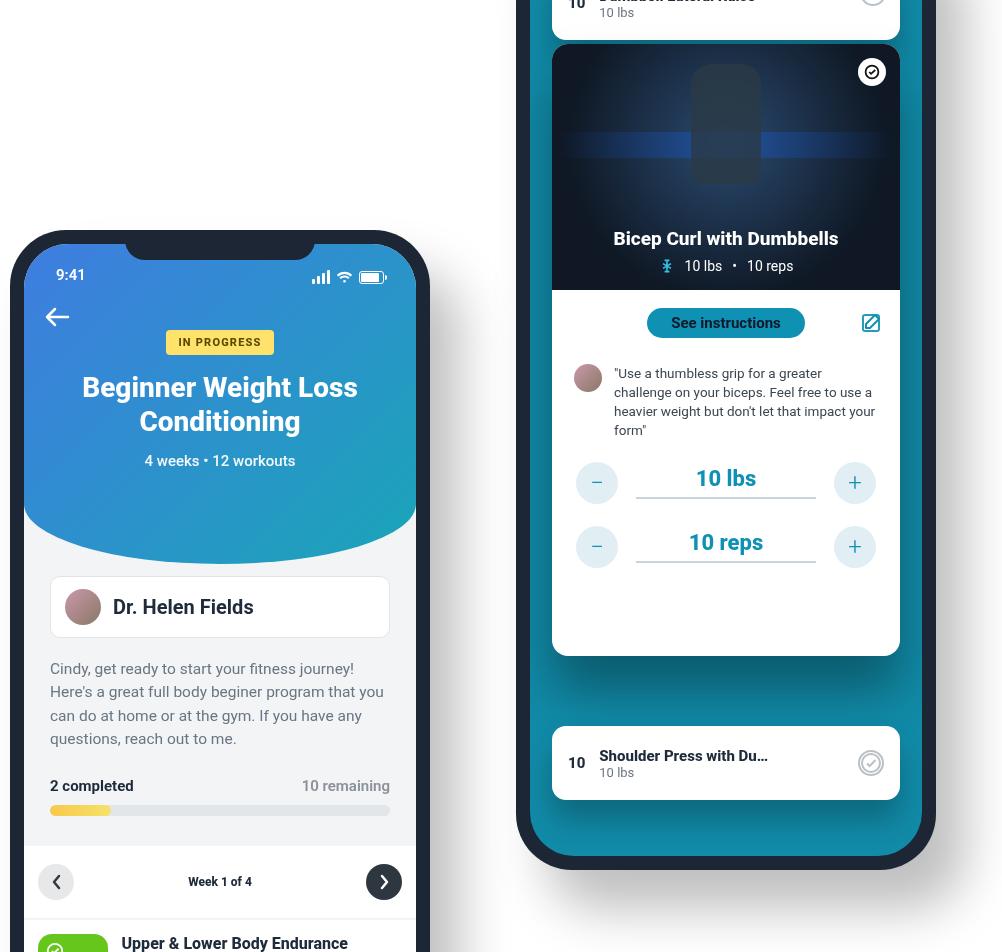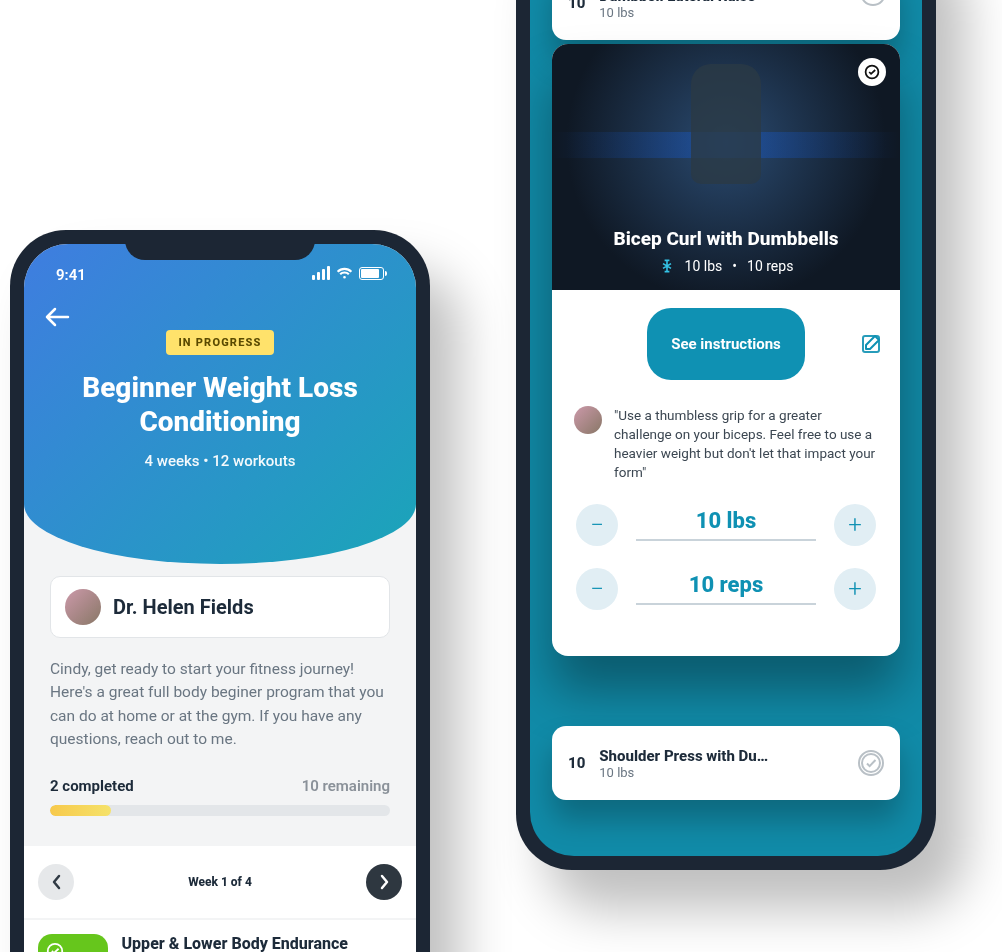--- a/index.html
+++ b/index.html
@@ -6,21 +6,21 @@
   body{width:1002px;height:952px;background:transparent;position:relative;overflow:hidden;}
   
   .phone{position:absolute;width:420px;background:#1c2634;border-radius:56px;padding:14px;box-shadow:30px 40px 50px rgba(0,0,0,.25);}
   .phone.left{left:10px;top:230px;height:860px;}
   .phone.right{left:516px;top:-90px;height:960px;}
   .screen{width:100%;height:100%;border-radius:44px;overflow:hidden;position:relative;}
   .notch{position:absolute;top:0;left:50%;transform:translateX(-50%);width:190px;height:30px;background:#1c2634;border-radius:0 0 20px 20px;z-index:50;}
   
   .ls{background:#f3f4f5;}
   .hero{height:320px;background:linear-gradient(135deg,#3f7de0 0%,#1aa5b8 100%);border-radius:0 0 50% 50%/0 0 60px 60px;padding:22px 20px 0;color:#fff;text-align:center;position:relative;}
-  .sbar{display:flex;justify-content:space-between;align-items:flex-start;font-size:15px;font-weight:600;padding:0 12px;}
+  .sbar{display:flex;justify-content:space-between;align-items:flex-end;font-size:15px;font-weight:600;padding:0 12px;}
   .sbar .sicons{display:flex;gap:6px;align-items:center;}
   .sig{display:inline-flex;gap:2px;align-items:flex-end;}
   .sig span{width:3px;background:#fff;border-radius:1px;}
   .sig span:nth-child(1){height:5px}.sig span:nth-child(2){height:8px}.sig span:nth-child(3){height:11px}.sig span:nth-child(4){height:14px}
   .wifi{width:17px;height:13px;}
   .batt{width:25px;height:13px;border:1.5px solid #fff;border-radius:3px;position:relative;}
   .batt:after{content:"";position:absolute;right:-4px;top:3px;width:2px;height:5px;background:#fff;border-radius:0 2px 2px 0;}
   .batt:before{content:"";position:absolute;left:1px;top:1px;bottom:1px;width:18px;background:#fff;border-radius:1px;}
   .back{position:absolute;left:20px;top:62px;color:#fff;}
   .tag{display:inline-block;background:#ffe26b;color:#5a4a00;font-size:11px;font-weight:800;letter-spacing:1.2px;padding:6px 12px;border-radius:4px;margin-top:46px;}
@@ -54,21 +54,21 @@
   
   .card{position:absolute;top:120px;left:22px;right:22px;bottom:200px;background:#fff;border-radius:16px;overflow:hidden;box-shadow:0 35px 50px rgba(0,0,0,.35);}
   .vthumb{height:246px;background:radial-gradient(circle at 50% 40%,#2a4a70 0%,#0f1824 70%);position:relative;display:flex;flex-direction:column;align-items:center;justify-content:flex-end;color:#fff;padding-bottom:16px;}
   .vthumb .person{position:absolute;top:20px;left:50%;transform:translateX(-50%);width:70px;height:120px;background:#2b3945;border-radius:20px 20px 10px 10px;opacity:.8;}
   .vthumb .blu{position:absolute;left:0;right:0;top:88px;height:26px;background:linear-gradient(90deg,transparent,#1166ff55,transparent);}
   .vcheck{position:absolute;top:14px;right:14px;width:28px;height:28px;border-radius:50%;background:#fff;display:flex;align-items:center;justify-content:center;}
   .ename{font-weight:800;font-size:19px;z-index:2;}
   .emeta{font-size:14px;margin-top:8px;display:flex;align-items:center;gap:10px;z-index:2;}
   .link{width:16px;height:16px;}
   .instr-row{display:flex;align-items:center;justify-content:center;padding:18px 12px;position:relative;}
-  .pill{background:#0f91b3;color:#ffffff;font-weight:700;font-size:15px;padding:27px 24px;border-radius:24px;}
+  .pill{background:#0f91b3;color:#0f172a;font-weight:700;font-size:15px;padding:6px 24px;border-radius:24px;}
   .editic{position:absolute;right:18px;color:#0f91b3;}
   .tip{margin:8px 22px 0;display:flex;gap:12px;font-size:13.5px;line-height:1.4;color:#3c4752;}
   .tip .av2{width:28px;height:28px;border-radius:50%;background:linear-gradient(135deg,#c9a,#876);flex-shrink:0;}
   .controls{padding:22px 24px 0;}
   .crow{display:flex;align-items:center;justify-content:space-between;margin-bottom:22px;}
   .cbtn{width:42px;height:42px;border-radius:50%;background:#e1eef4;display:flex;align-items:center;justify-content:center;color:#0f91b3;font-size:24px;font-weight:300;}
   .cval{flex:1;margin:0 18px;border-bottom:2px solid #c9d3da;text-align:center;padding-bottom:6px;}
   .cval span{color:#0f91b3;font-weight:800;font-size:22px;}
   .hold{position:absolute;left:22px;right:22px;bottom:18px;height:54px;border-radius:30px;background:linear-gradient(90deg,#52c4d8,#1496b2);color:#fff;display:flex;align-items:center;justify-content:center;font-weight:700;font-size:16px;}
   .hold .hchk{position:absolute;right:10px;width:36px;height:36px;border-radius:50%;border:2.5px solid #fff;display:flex;align-items:center;justify-content:center;}

